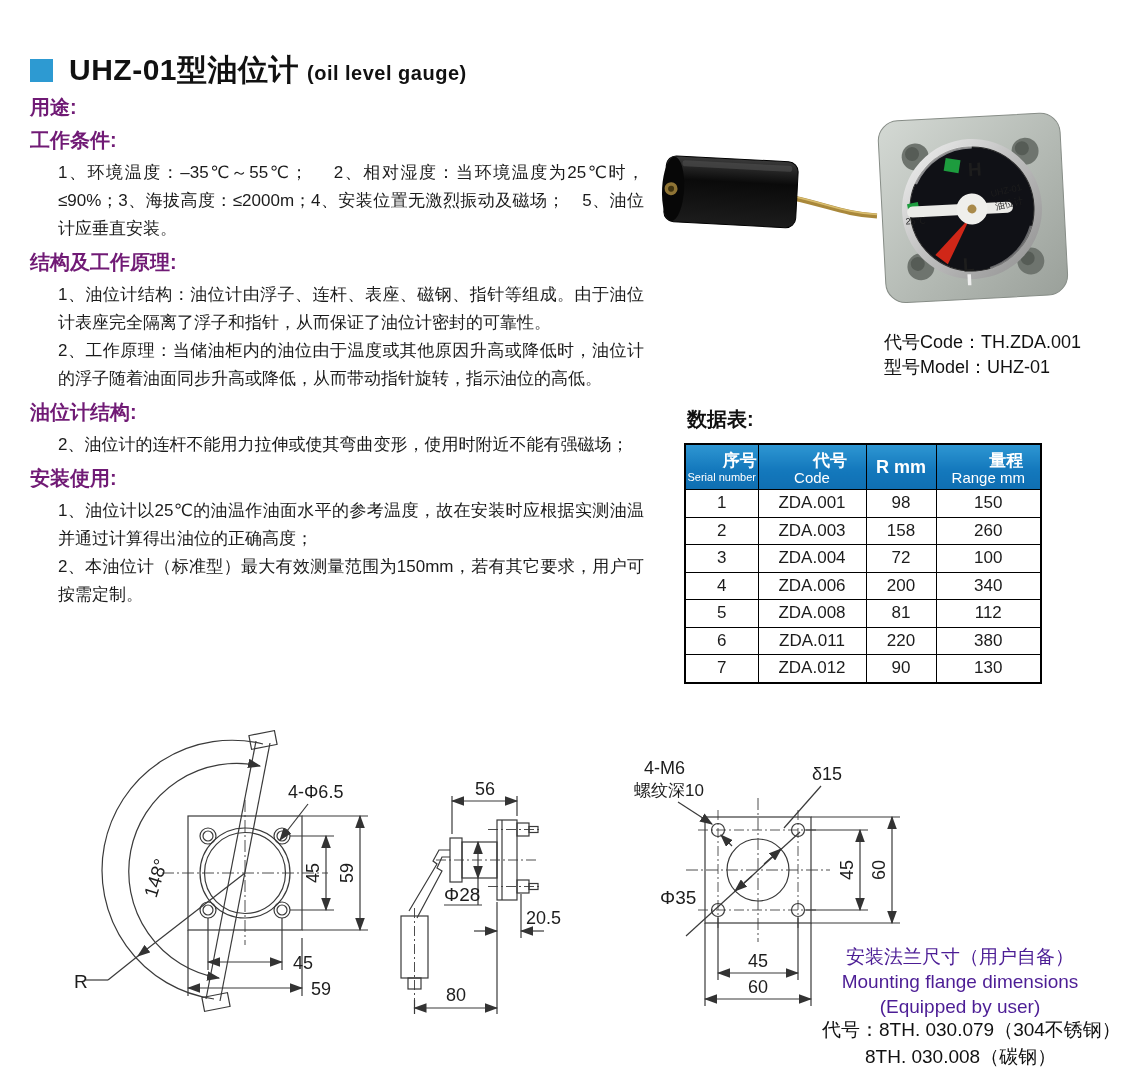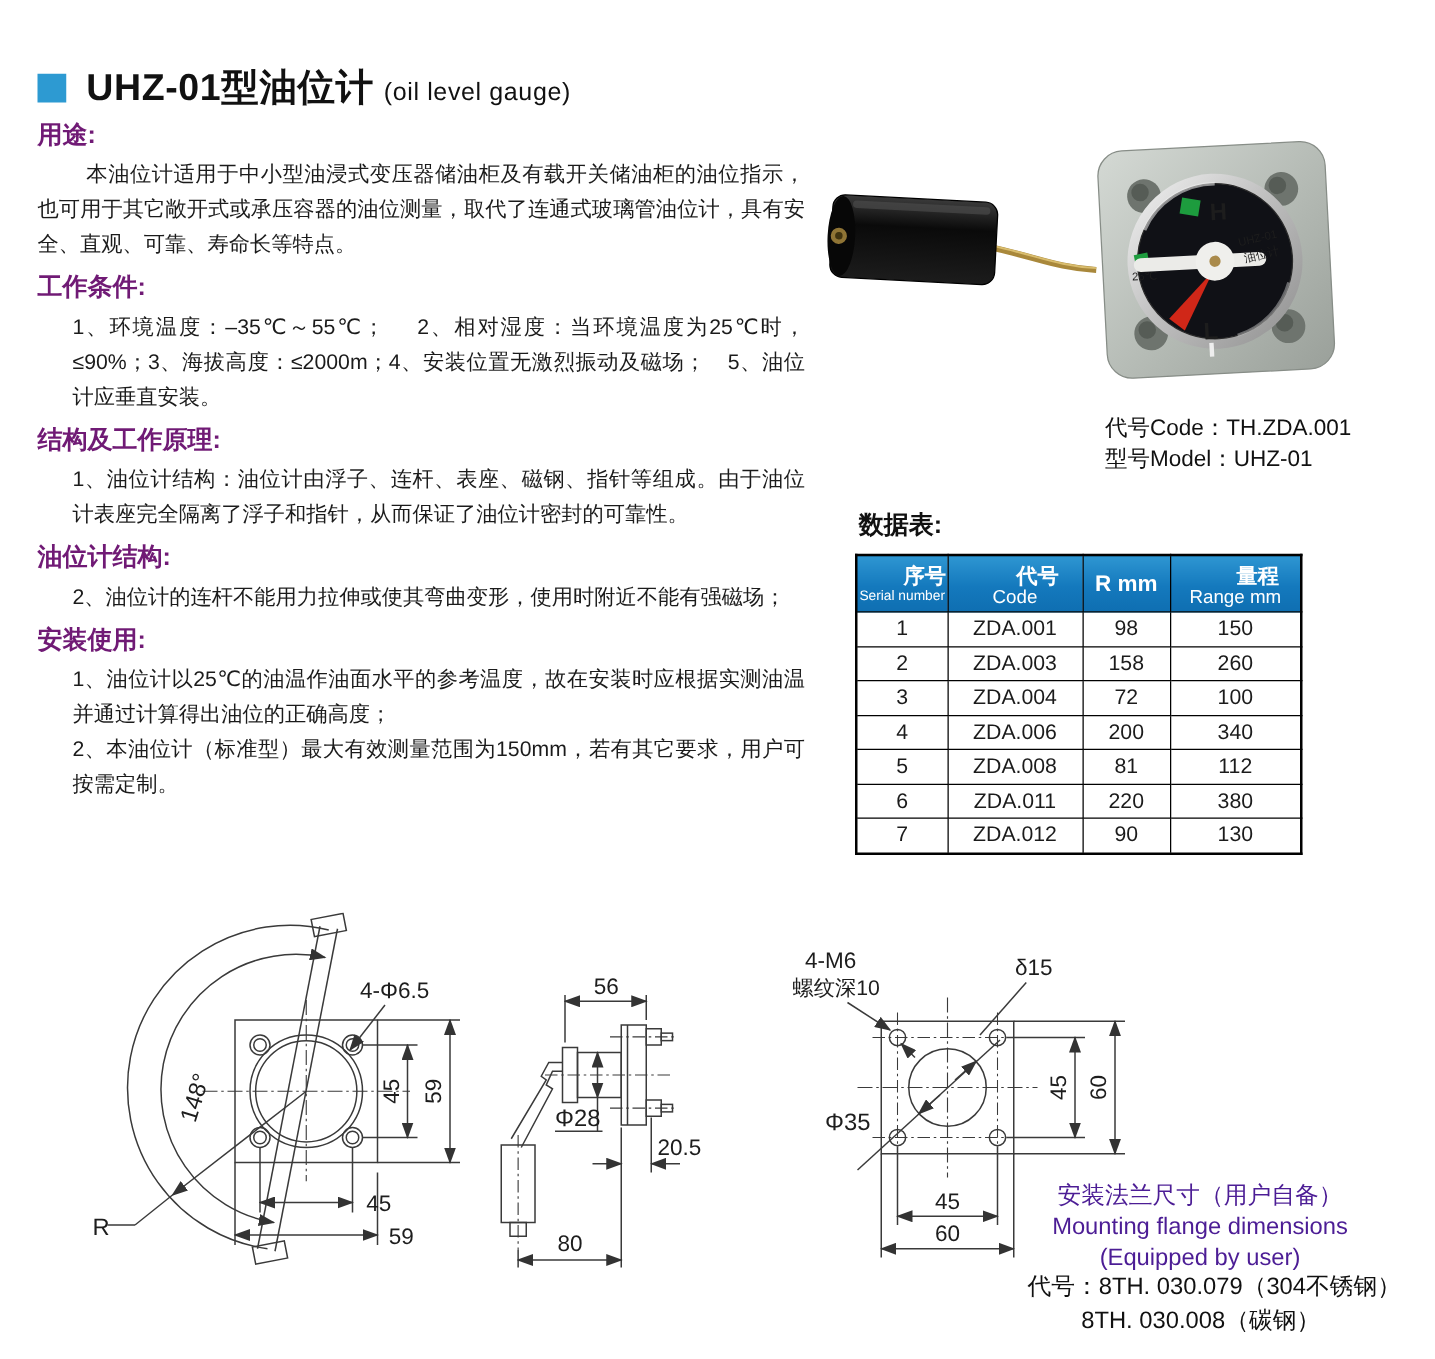--- a/index.html
+++ b/index.html
@@ -5,21 +5,21 @@
   html,body{margin:0;padding:0;}
   body{
     width:1148px;height:1087px;position:relative;background:#ffffff;
     font-family:"Liberation Sans","DejaVu Sans",sans-serif;color:#1b1b1b;
     overflow:hidden;
   }
   
   .title-row{position:absolute;left:30px;top:50px;display:flex;align-items:center;gap:16px;}
   .title-square{width:23px;height:23px;background:#2d9ad2;flex:0 0 auto;}
   .title-row h1{margin:0;font-size:30px;font-weight:bold;letter-spacing:.5px;color:#111;}
-  .title-en{font-size:20px;font-weight:normal;margin-left:8px;}
+  .title-en{font-size:20px;font-weight:bold;margin-left:8px;}
   
   .left-col{position:absolute;left:30px;top:94px;width:614px;}
   .left-col section{margin:0 0 6px 0;}
   .left-col h2{margin:0 0 5px 0;font-size:20px;font-weight:bold;color:#701a75;}
   .left-col p{margin:0;font-size:17px;line-height:28px;text-align:justify;}
   .left-col p.indent{text-indent:2.3em;}
   .left-col p.num{padding-left:28px;}
   
   .photo{position:absolute;left:645px;top:104px;width:430px;height:218px;}
   .code-block{position:absolute;left:884px;top:330px;font-size:18px;line-height:25px;color:#111;}
@@ -50,29 +50,29 @@
 <body>
 
 <header class="title-row">
   <span class="title-square"></span>
   <h1><span>UHZ-01型油位计</span><span class="title-en">(oil level gauge)</span></h1>
 </header>
 
 <main class="left-col">
   <section>
     <h2>用途:</h2>
-    <p class="indent">本油位计适用于中小型油浸式变压器储油柜及有载开关储油柜的油位指示，也可用于其它敞开式或承压容器的油位测量，取代了连通式玻璃管油位计，具有安全、直观、可靠、寿命长等特点。</p>
   </section>
   <section>
     <h2>工作条件:</h2>
     <p class="num">1、环境温度：–35℃～55℃；　 2、相对湿度：当环境温度为25℃时，≤90%；3、海拔高度：≤2000m；4、安装位置无激烈振动及磁场；　5、油位计应垂直安装。</p>
   </section>
   <section>
     <h2>结构及工作原理:</h2>
     <p class="num">1、油位计结构：油位计由浮子、连杆、表座、磁钢、指针等组成。由于油位计表座完全隔离了浮子和指针，从而保证了油位计密封的可靠性。</p>
+    <p class="num">2、工作原理：当储油柜内的油位由于温度或其他原因升高或降低时，油位计的浮子随着油面同步升高或降低，从而带动指针旋转，指示油位的高低。</p>
   </section>
   <section>
     <h2>油位计结构:</h2>
     <p class="num">2、油位计的连杆不能用力拉伸或使其弯曲变形，使用时附近不能有强磁场；</p>
   </section>
   <section>
     <h2>安装使用:</h2>
     <p class="num">1、油位计以25℃的油温作油面水平的参考温度，故在安装时应根据实测油温并通过计算得出油位的正确高度；</p>
     <p class="num">2、本油位计（标准型）最大有效测量范围为150mm，若有其它要求，用户可按需定制。</p>
   </section>

